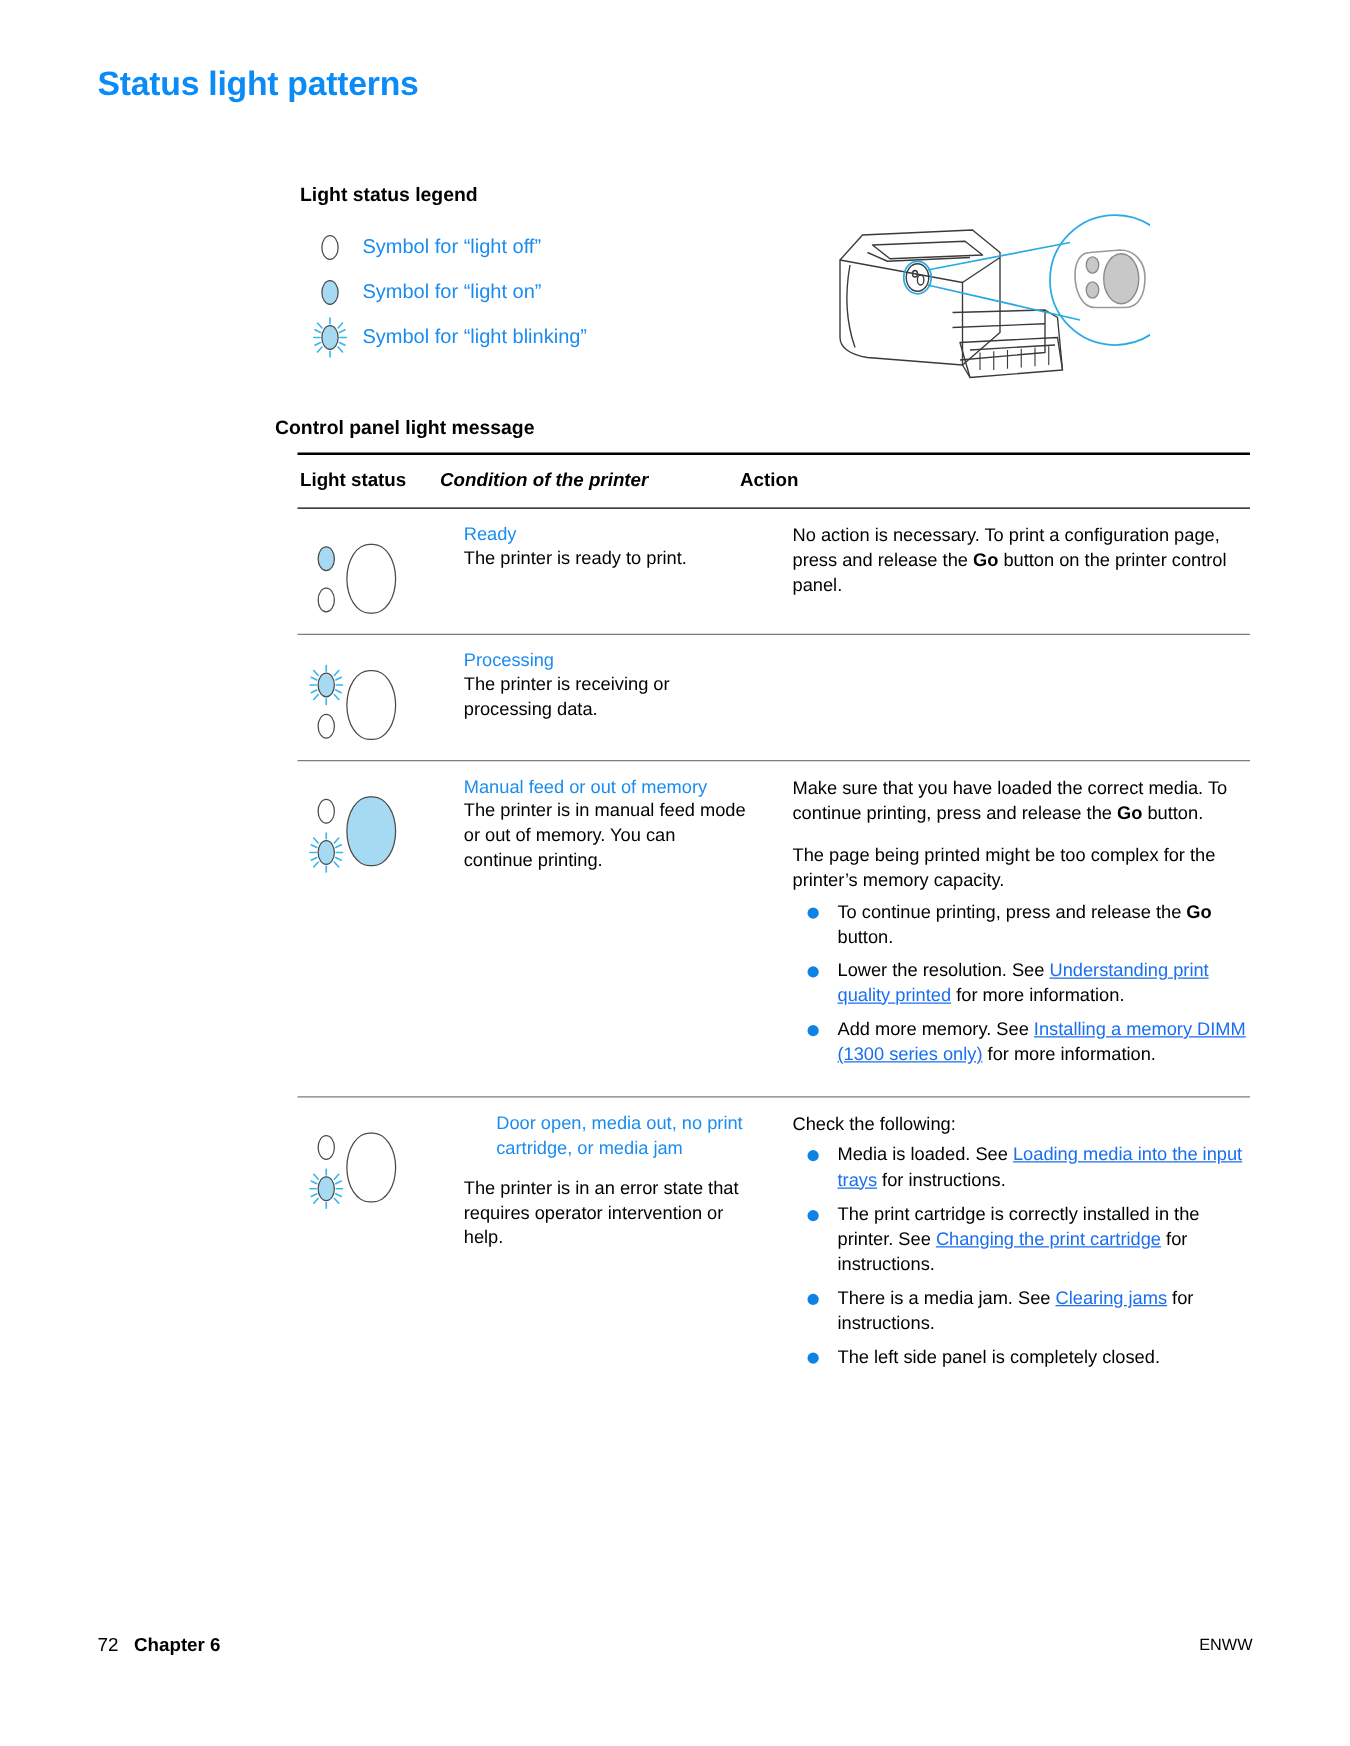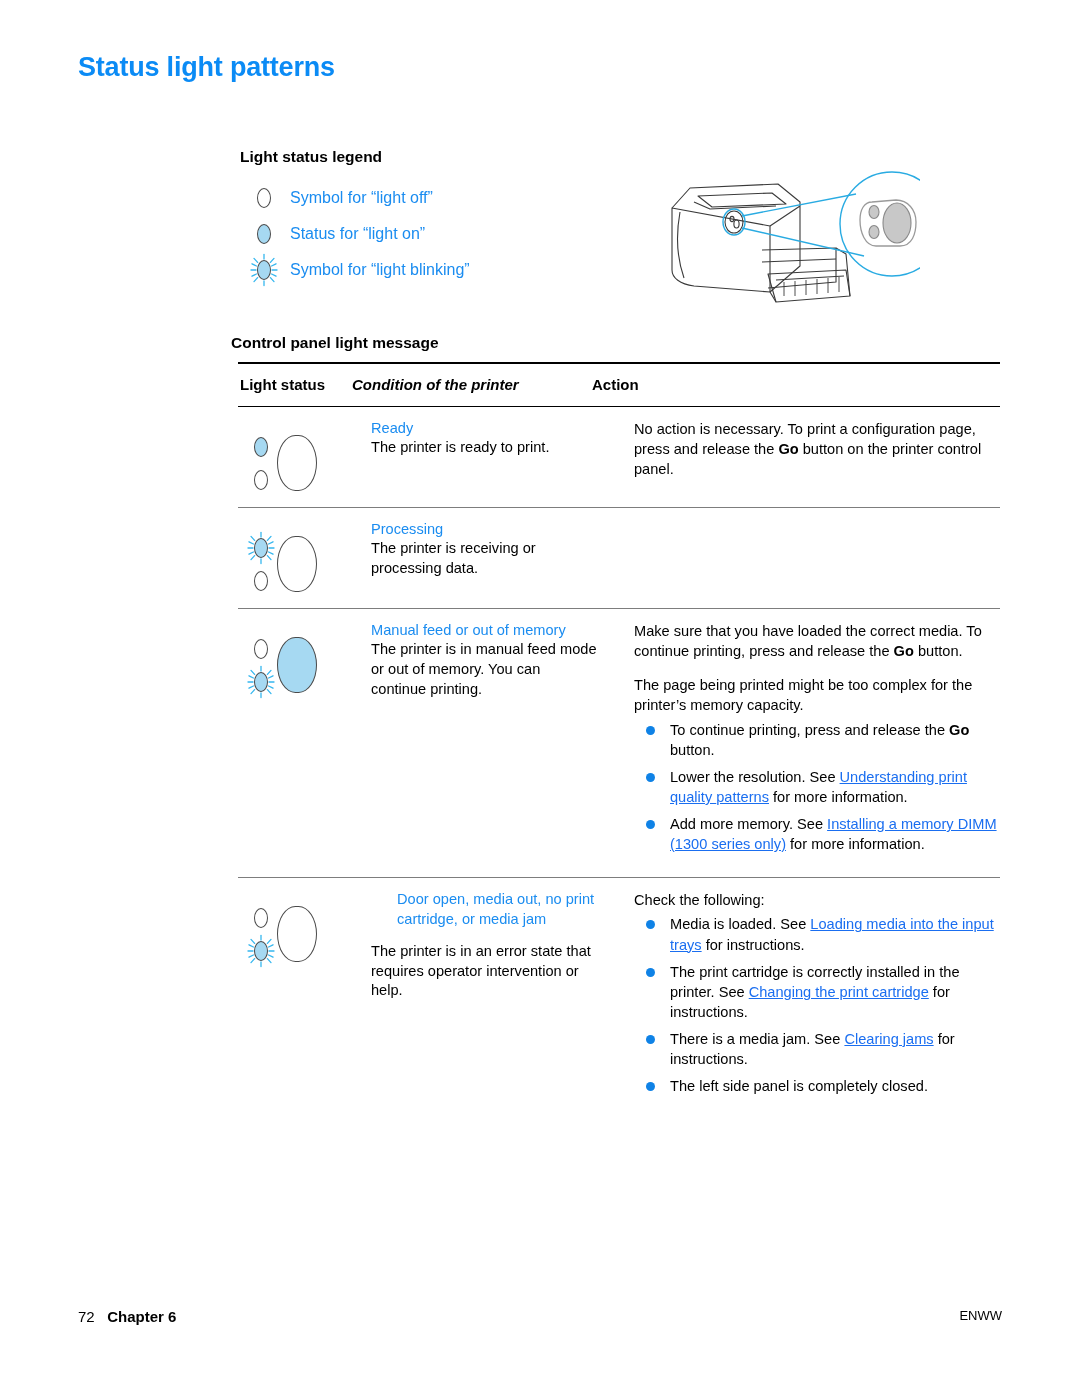--- a/index.html
+++ b/index.html
@@ -35,21 +35,21 @@
   .oval.big{ width:40px; height:56px; border-radius:46% / 50%; }
   .blink-wrap{ position:relative; display:inline-block; }
   .blink-wrap svg{ position:absolute; left:50%; top:50%; transform:translate(-50%,-50%);
                    overflow:visible; pointer-events:none; }
 
   
   .printer-illo{ position:absolute; left:650px; top:162px; width:270px; height:160px; }
 
   
   .tbl-caption{
-    position:absolute; left:231px; top:334px;
+    position:absolute; left:220px; top:334px;
     font-size:15.5px; font-weight:bold;
   }
   .table{ position:absolute; left:238px; top:362px; width:762px; }
   .rule-top{ border-top:2.2px solid #000; }
   .rule-head{ border-top:1.6px solid #000; }
   .rule-row{ border-top:0.9px solid #7d7d7d; }
 
   .thead{ display:flex; padding:12px 0 13px 2px; font-size:15px; font-weight:bold; }
   .c-light{ width:112px; flex:0 0 112px; }
   .c-cond { width:240px; flex:0 0 240px;font-style:italic; }
@@ -102,21 +102,21 @@
     <span class="legend-sym">
       <span class="oval small off"></span>
     </span>
     <span class="legend-label">Symbol for “light off”</span>
   </div>
 
   <div class="legend-row">
     <span class="legend-sym">
       <span class="oval small on"></span>
     </span>
-    <span class="legend-label">Status for “light on”</span>
+    <span class="legend-label">Symbol for “light on”</span>
   </div>
 
   <div class="legend-row">
     <span class="legend-sym">
       <span class="blink-wrap">
         <svg width="34" height="34" viewBox="-17 -17 34 34" aria-hidden="true">
           <g stroke="#35b7ef" stroke-width="1.3" stroke-linecap="round">
             <line x1="0" y1="-11" x2="0" y2="-15.5"></line>
             <line x1="0" y1="11" x2="0" y2="15.5"></line>
             <line x1="-8" y1="0" x2="-13" y2="0"></line>
@@ -289,21 +289,21 @@
       <div class="cond-body">The printer is in manual feed mode or out of memory. You can continue printing.</div>
     </div>
     <div class="cell-act">
       <p class="act-p"><span>Make sure that you have loaded the correct media. To continue printing, press and release the </span><b class="go">Go</b><span> button.</span></p>
 
 
       <p class="act-p tight">The page being printed might be too complex for the printer’s memory capacity.</p>
 
       <ul class="acts">
         <li><span>To continue printing, press and release the </span><b class="go">Go</b><span> button.</span></li>
-        <li><span>Lower the resolution. See </span><a class="link" href="#">Understanding print quality </a><a class="link" href="#">patterns</a><span> for more information.</span></li>
+        <li><span>Lower the resolution. See </span><a class="link" href="#">Understanding print quality </a><a class="link" href="#">printed</a><span> for more information.</span></li>
         <li><span>Add more memory. See </span><a class="link" href="#">Installing a memory DIMM </a><a class="link" href="#">(1300 series only)</a><span> for more information.</span></li>
       </ul>
     </div>
   </div>
   <div class="rule-row"></div>
 
   <div class="trow">
     <div class="cell-light">
       <div class="lights">
         <div class="lights-col">

